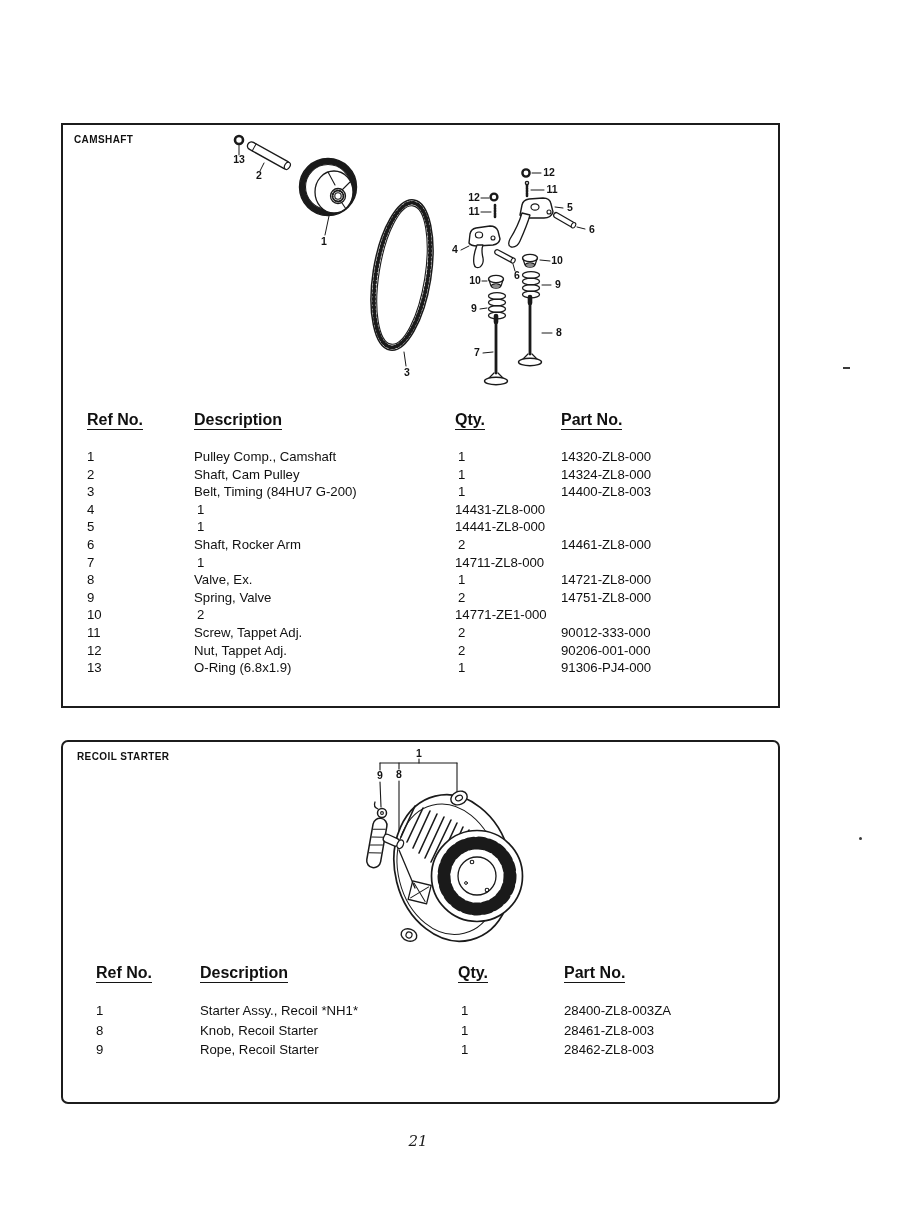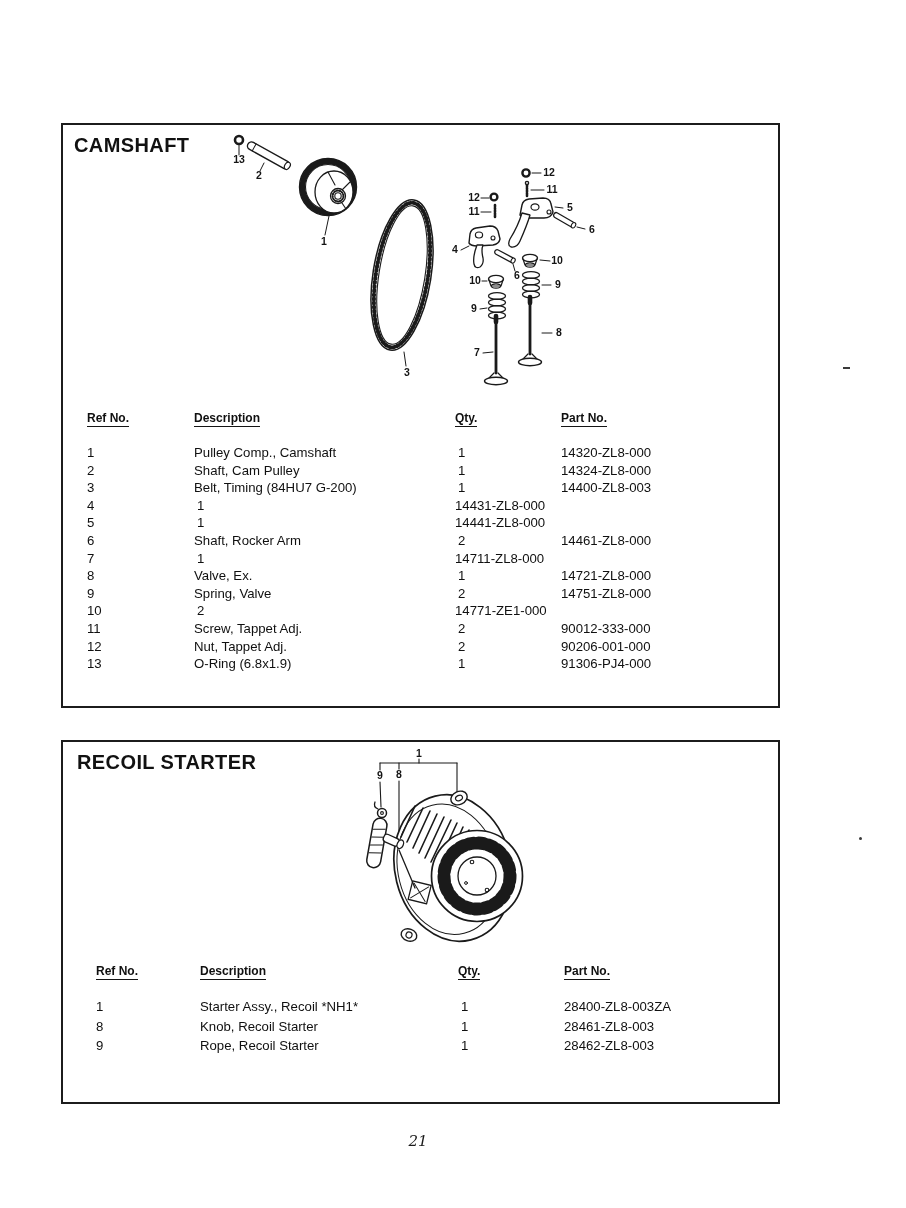--- a/index.html
+++ b/index.html
@@ -6,40 +6,40 @@
   body{
     width:906px;height:1208px;position:relative;background:#ffffff;
     font-family:"Liberation Sans",sans-serif;color:#141414;overflow:hidden;
   }
   .page{position:absolute;inset:0;background:#ffffff;}
   .panel{
     position:absolute;left:61px;width:719px;box-sizing:border-box;
     border:2px solid #1c1c1c;background:#ffffff;
   }
   .panel-camshaft{top:123px;height:585px;}
-  .panel-recoil{top:740px;height:364px;}
+  .panel-recoil{top:740px;height:364px;border-radius:7px;}
   .panel-title{
-    position:absolute;margin:0;font-size:20px;font-weight:bold;
+    position:absolute;margin:0;font-size:10px;font-weight:bold;
     letter-spacing:.4px;color:#111;
   }
   .panel-camshaft .panel-title{left:11px;top:9px;}
   .panel-recoil .panel-title{left:14px;top:9px;}
   svg.diagram{position:absolute;left:0;top:0;}
   svg.diagram *{vector-effect:none;}
   .callout{
     font-family:"Liberation Sans",sans-serif;font-size:10.5px;font-weight:bold;
     fill:#141414;
   }
   .parts-table{position:absolute;font-size:13.2px;color:#101010;}
   .panel-camshaft .parts-table{left:24px;top:286px;width:668px;}
   .panel-recoil .parts-table{left:33px;top:222px;width:668px;}
   .thead,.trow{display:grid;align-items:baseline;}
   .panel-camshaft .thead,.panel-camshaft .trow{grid-template-columns:107px 261px 106px 186px;}
   .panel-recoil .thead,.panel-recoil .trow{grid-template-columns:104px 258px 106px 192px;}
-  .thead{font-weight:bold;font-size:12px;margin-bottom:19px;}
+  .thead{font-weight:bold;font-size:16px;margin-bottom:19px;}
   .th .u{border-bottom:1.6px solid #141414;padding-bottom:1px;}
   .panel-camshaft .trow{height:17.6px;line-height:17.6px;}
   .panel-recoil .trow{height:19.6px;line-height:19.6px;}
   .td{white-space:nowrap;}
   .td.qty{padding-left:3px;}
   .page-number{
     position:absolute;left:396px;top:1132px;width:44px;text-align:center;
     font-family:"DejaVu Serif",serif;font-style:italic;font-size:15px;color:#1a1a1a;
   }
   .speck{position:absolute;background:#3a3a3a;}

